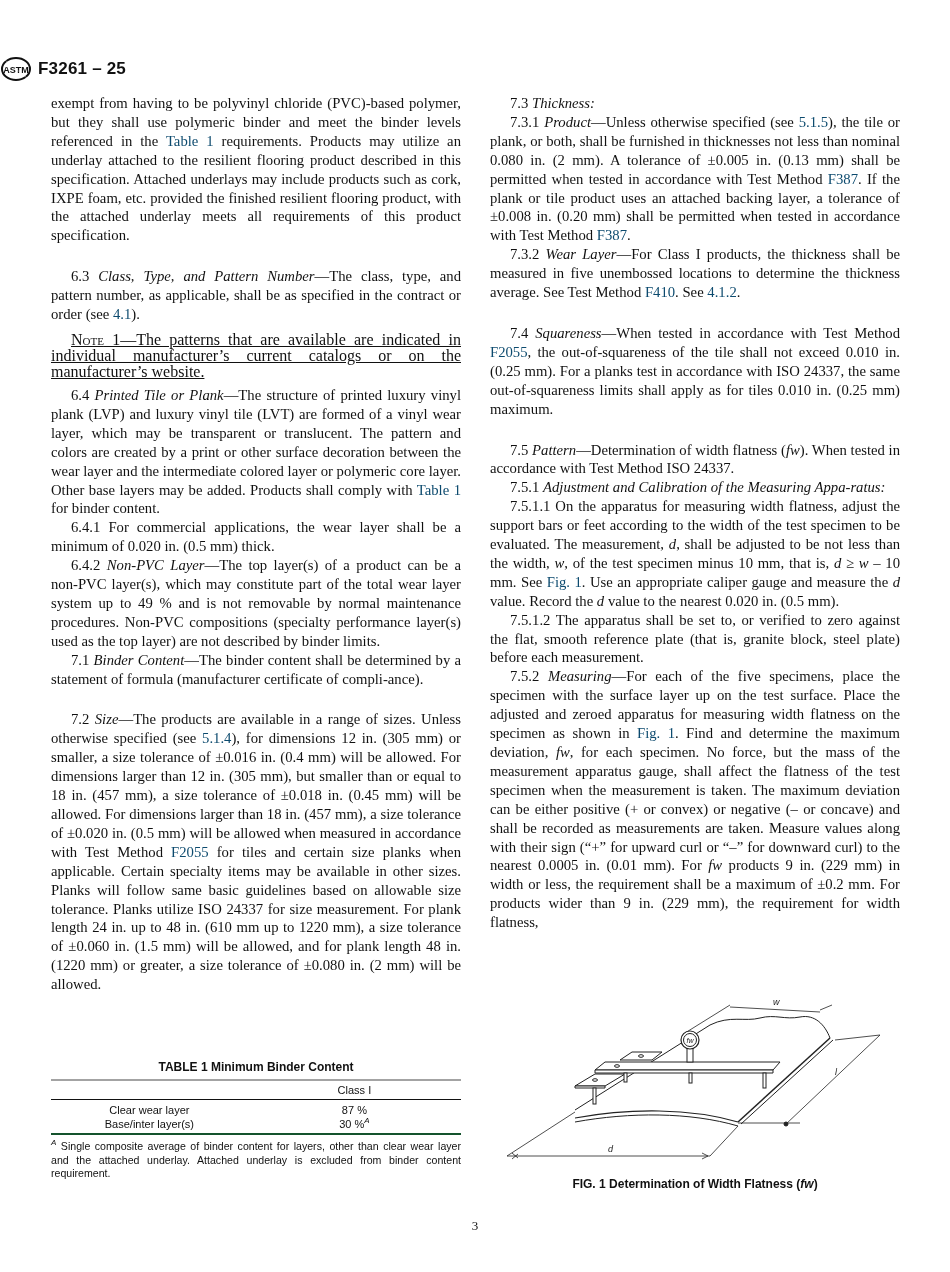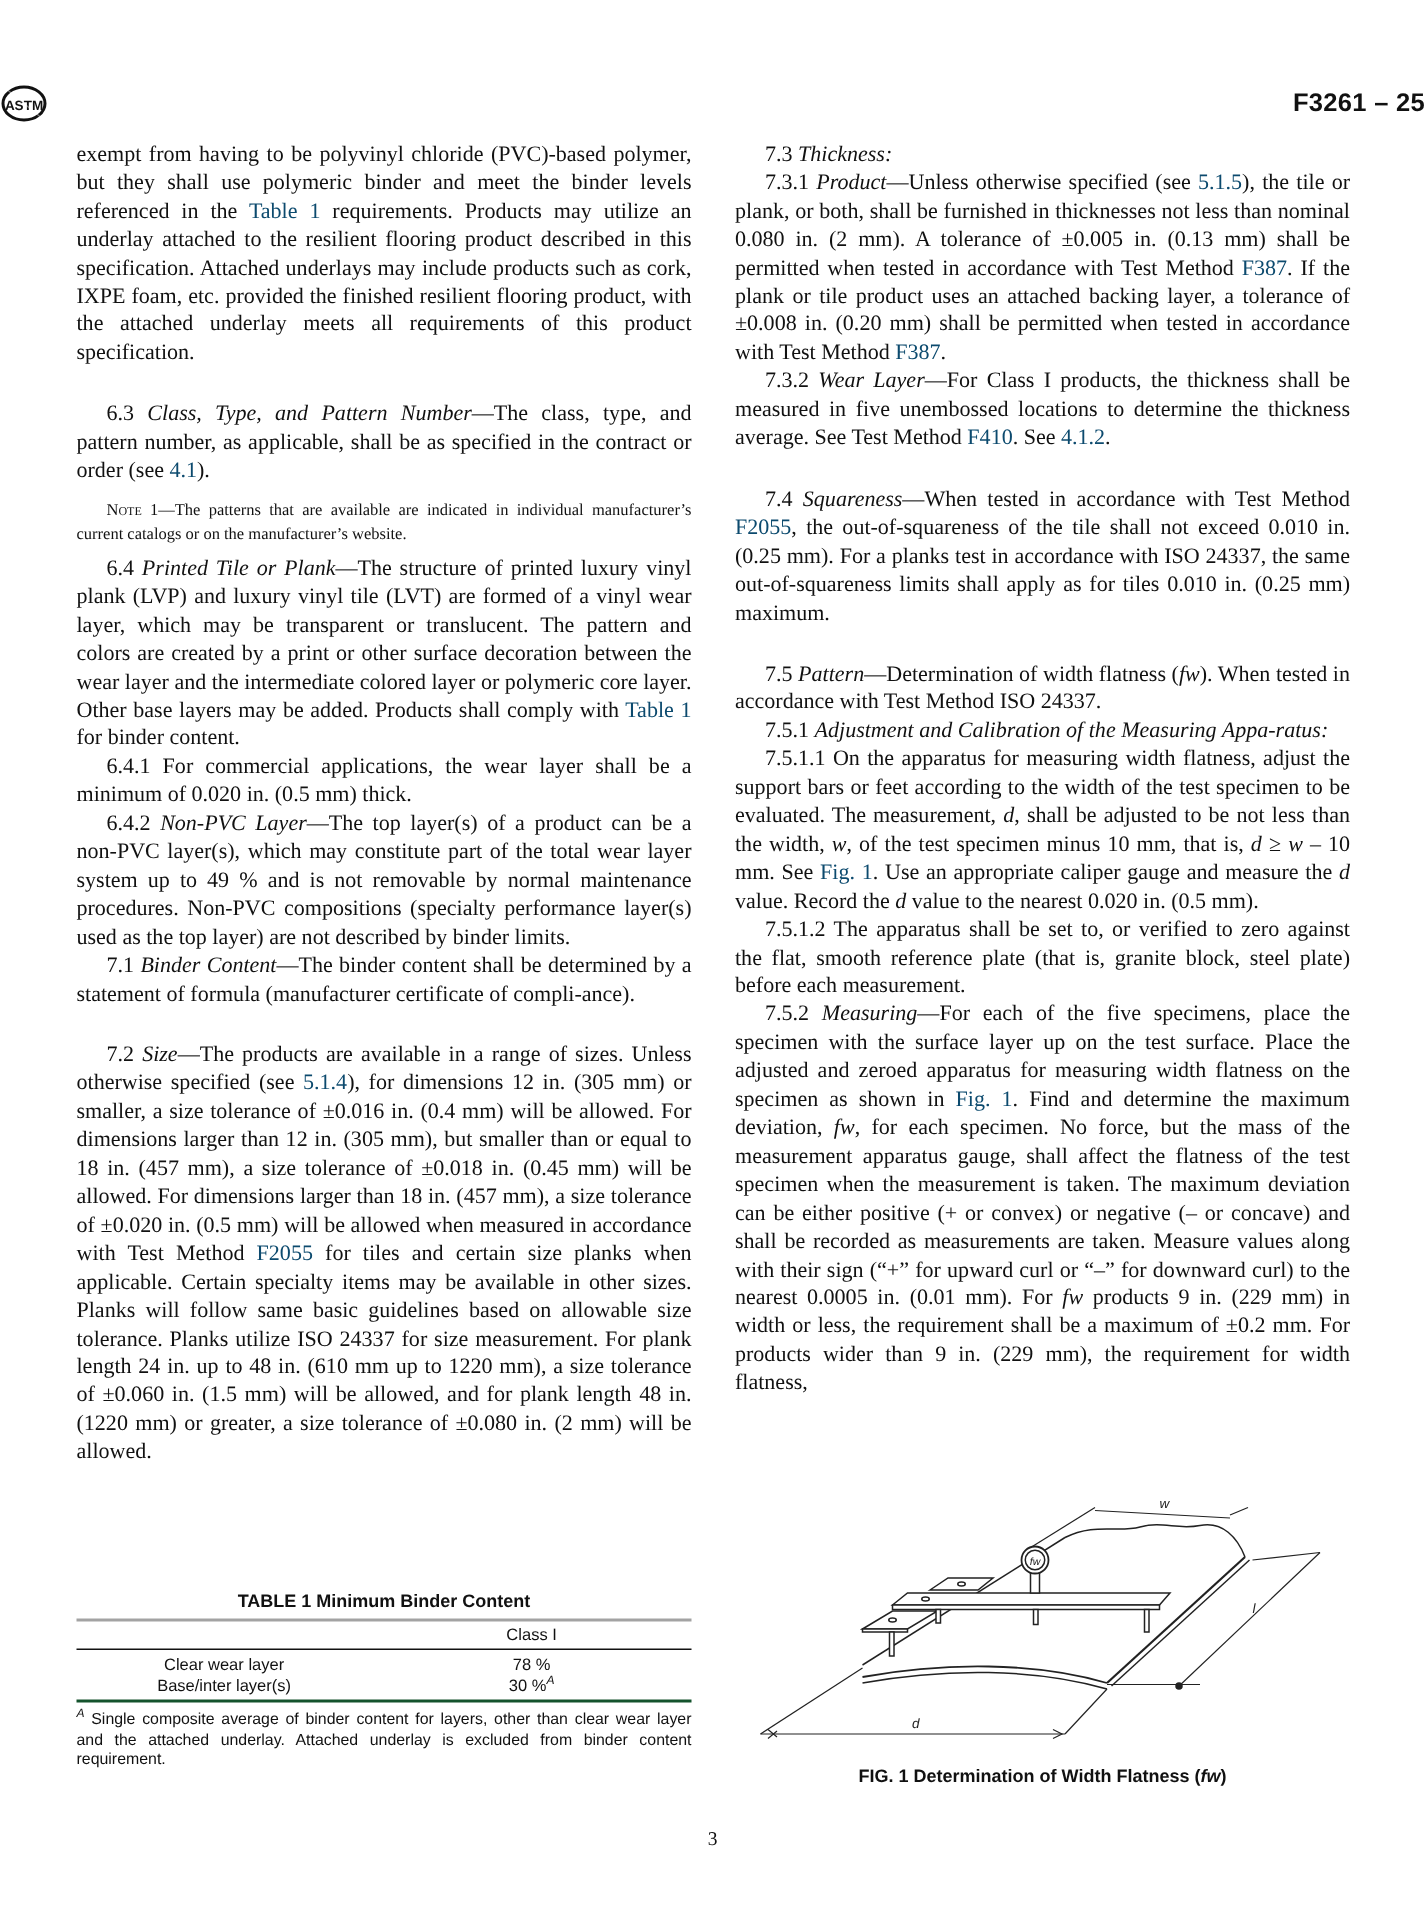--- a/index.html
+++ b/index.html
@@ -1,29 +1,29 @@
 <!DOCTYPE html>
 <html><head>
 <meta charset="utf-8">
 <style>
   * { margin: 0; padding: 0; box-sizing: border-box; }
   html, body { width: 950px; height: 1272px; background: #ffffff; }
   body { position: relative; font-family: "Liberation Serif", "DejaVu Serif", serif; color: #111; overflow: hidden; }
-  .header { position: absolute; top: 56px; left: 0; width: 950px; display: flex; justify-content: space-between; align-items: center; gap: 6px; }
+  .header { position: absolute; top: 56px; left: 0; width: 950px; display: flex; justify-content: flex-start; align-items: center; gap: 6px; }
   .header .logo { width: 32px; height: 26px; }
   .header .code { font-family: "Liberation Sans", "DejaVu Sans", sans-serif; font-weight: bold; font-size: 17px; letter-spacing: 0.2px; }
   .col { position: absolute; top: 94px; width: 410px; font-size: 14.7px; line-height: 18.9px; text-align: justify; }
   .col.left { left: 51px; }
   .col.right { left: 490px; }
   .col p { text-indent: 20px; hyphens: manual; }
   .col p.noindent { text-indent: 0; }
   .col .gap-lg { margin-top: 22px; }
   .link { color: #0c4a6e; }
   .it { font-style: italic; }
-  .note { font-size: 11px; line-height: 16px; text-indent: 20px; margin-top: 8px; margin-bottom: 6px; }
+  .note { font-size: 16px; line-height: 16px; text-indent: 20px; margin-top: 8px; margin-bottom: 6px; text-decoration: underline; }
   .note .sc { font-variant: small-caps; }
   h2.section { font-size: 14.7px; font-weight: bold; text-indent: 0; margin-top: 13px; margin-bottom: 6px; }
   .tbl-wrap { position: absolute; left: 51px; top: 1060px; width: 410px; font-family: "Liberation Sans", "DejaVu Sans", sans-serif; }
   .tbl-title { text-align: center; font-weight: bold; font-size: 12px; margin-bottom: 5px; }
   table { width: 100%; border-collapse: collapse; font-size: 11px; }
   table thead tr { border-top: 2px solid #a3a3a3; border-bottom: 1px solid #111; }
   table thead th { font-weight: normal; padding: 3px 0 3px 0; }
   table tbody tr:last-child { border-bottom: 2px solid #14532d; }
   table td { padding: 0; line-height: 14px; text-align: center; }
   table tbody tr:first-child td { padding-top: 3px; }
@@ -73,21 +73,21 @@
   <table>
     <thead>
       <tr>
         <th class="c1"></th>
         <th class="c2">Class I</th>
       </tr>
     </thead>
     <tbody>
       <tr>
         <td>Clear wear layer</td>
-        <td><span>78 %</span></td>
+        <td><span>87 %</span></td>
       </tr>
       <tr>
         <td>Base/inter layer(s)</td>
         <td><span>30 %</span><sup>A</sup></td>
       </tr>
     </tbody>
   </table>
   <div class="tbl-foot"><sup>A</sup><span> Single composite average of binder content for layers, other than clear wear layer and the attached underlay. Attached underlay is excluded from binder content requirement.</span></div>
 </div>
 

